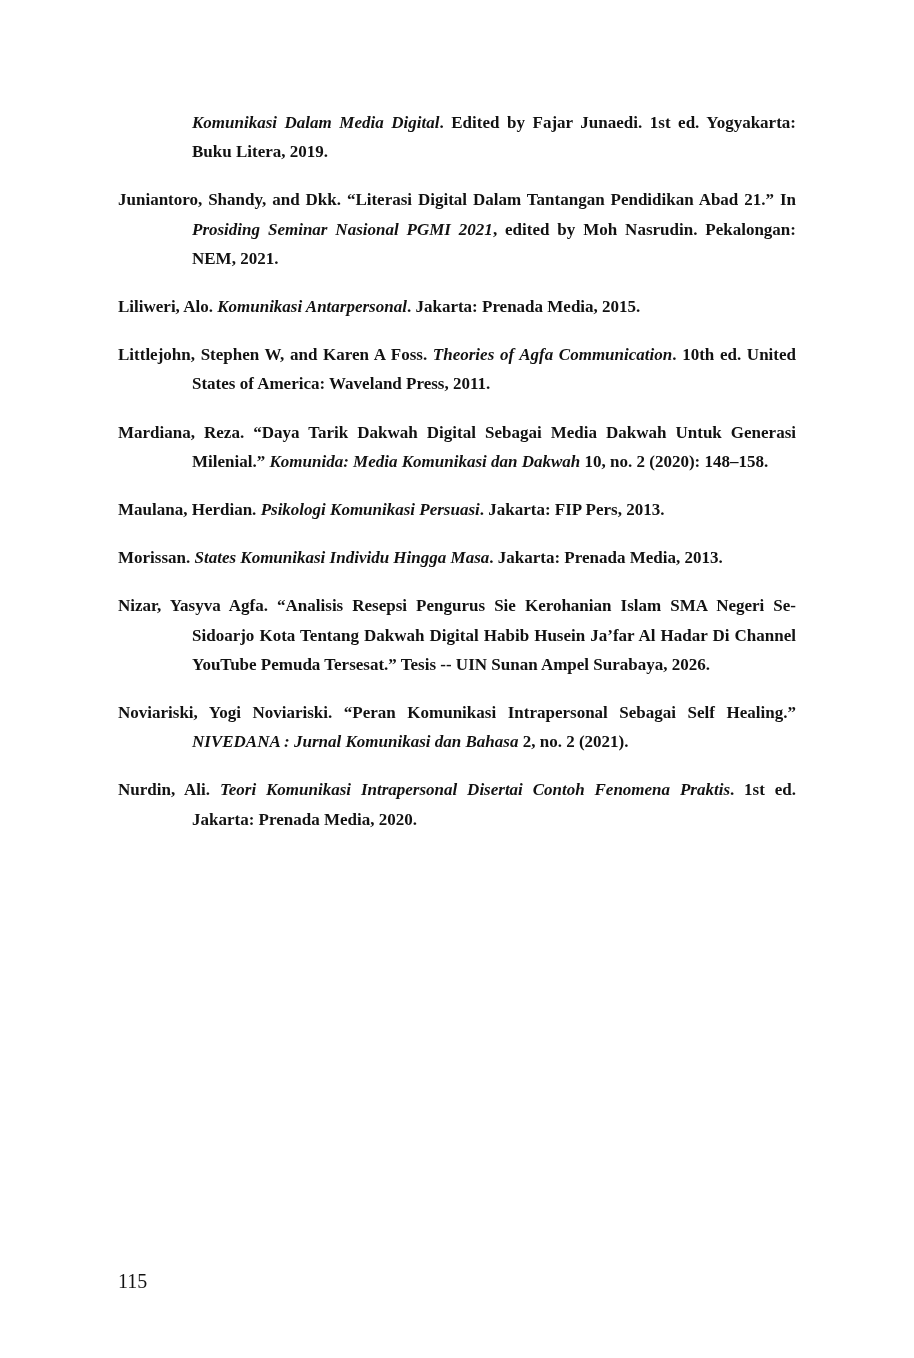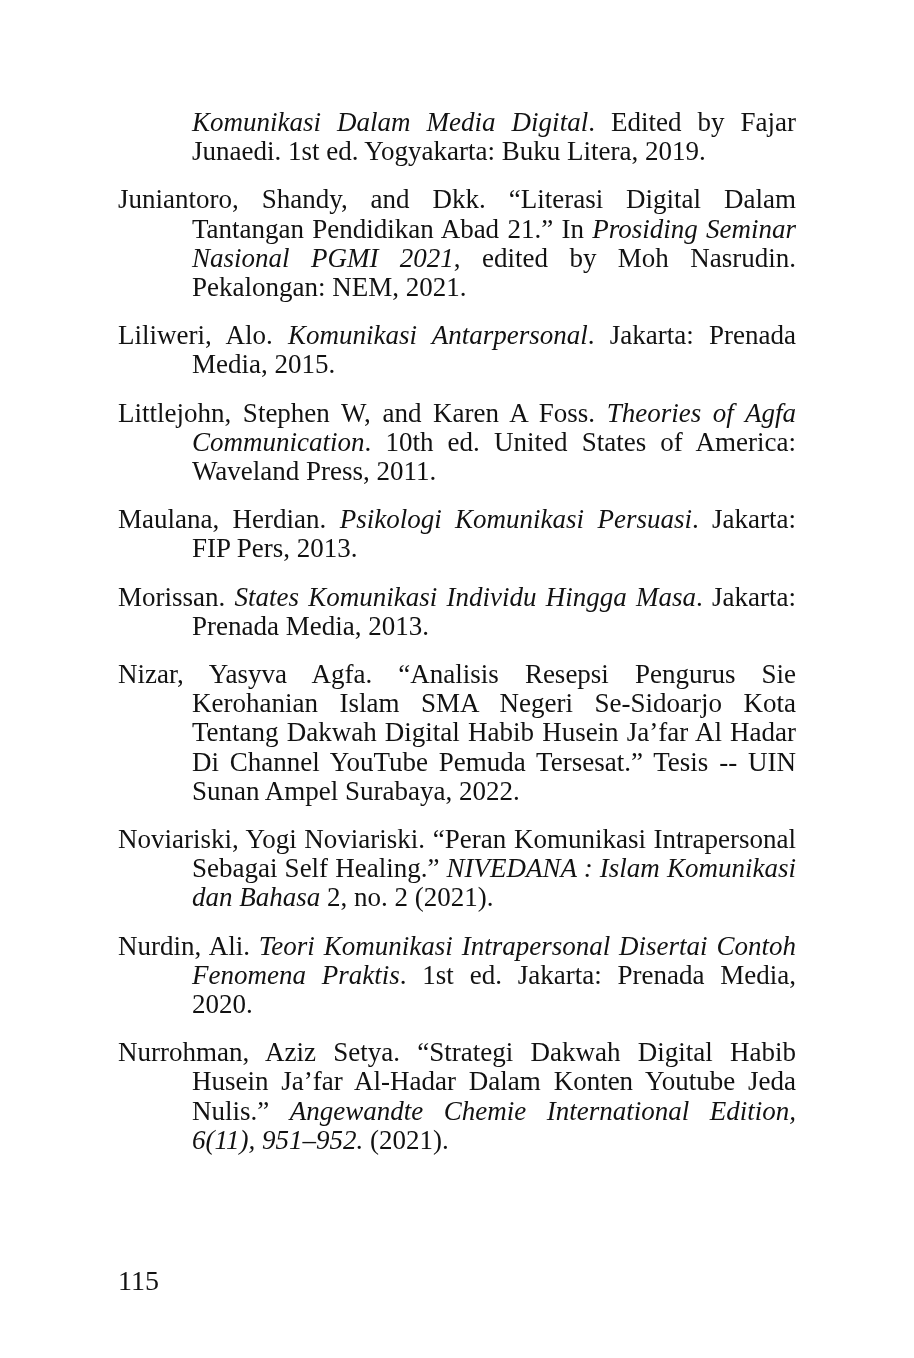--- a/index.html
+++ b/index.html
@@ -27,67 +27,68 @@
   }
 
   #bibliography {
     position: absolute;
     left: 118px;
     top: 108px;
     width: 678px;
   }
 
   .ref-entry {
-    font-size: 27px;
+    font-size: 17px;
     line-height: 29.2px;
     text-align: justify;
     text-justify: inter-word;
     padding-left: 74px;
     text-indent: -74px;
     margin: 0 0 19px 0;
     -webkit-hyphens: none;
     hyphens: none;
+    font-weight: bold;
   }
 
   
   .ref-entry.continuation {
     text-indent: 0;
   }
 
   .ref-entry:last-of-type {
     margin-bottom: 0;
   }
 
   .ref-entry i {
     font-style: italic;
   }
 
   #page-number {
     position: absolute;
     left: 118px;
     top: 1268px;
-    font-size: 28px;
+    font-size: 20px;
     line-height: 26px;
     color: #121212;
     font-family: "Liberation Serif", "DejaVu Serif", serif;
   }
 </style>
 </head>
 <body>
 
 <div id="page">
 
   <div id="bibliography">
       <p class="ref-entry continuation"><i>Komunikasi Dalam Media Digital</i>. Edited by Fajar Junaedi. 1st ed. Yogyakarta: Buku Litera, 2019.</p>
       <p class="ref-entry">Juniantoro, Shandy, and Dkk. “Literasi Digital Dalam Tantangan Pendidikan Abad 21.” In <i>Prosiding Seminar Nasional PGMI 2021</i>, edited by Moh Nasrudin. Pekalongan: NEM, 2021.</p>
       <p class="ref-entry">Liliweri, Alo. <i>Komunikasi Antarpersonal</i>. Jakarta: Prenada Media, 2015.</p>
       <p class="ref-entry">Littlejohn, Stephen W, and Karen A Foss. <i>Theories of Agfa Communication</i>. 10th ed. United States of America: Waveland Press, 2011.</p>
+      <p class="ref-entry">Mardiana, Reza. “Daya Tarik Dakwah Digital Sebagai Media Dakwah Untuk Generasi Milenial.” <i>Komunida: Media Komunikasi dan Dakwah</i> 10, no. 2 (2020): 148–158.</p>
       <p class="ref-entry">Maulana, Herdian. <i>Psikologi Komunikasi Persuasi</i>. Jakarta: FIP Pers, 2013.</p>
       <p class="ref-entry">Morissan. <i>States Komunikasi Individu Hingga Masa</i>. Jakarta: Prenada Media, 2013.</p>
-      <p class="ref-entry">Nizar, Yasyva Agfa. “Analisis Resepsi Pengurus Sie Kerohanian Islam SMA Negeri Se-Sidoarjo Kota Tentang Dakwah Digital Habib Husein Ja’far Al Hadar Di Channel YouTube Pemuda Tersesat.” Tesis -- UIN Sunan Ampel Surabaya, 2022.</p>
-      <p class="ref-entry">Noviariski, Yogi Noviariski. “Peran Komunikasi Intrapersonal Sebagai Self Healing.” <i>NIVEDANA : Islam Komunikasi dan Bahasa</i> 2, no. 2 (2021).</p>
+      <p class="ref-entry">Nizar, Yasyva Agfa. “Analisis Resepsi Pengurus Sie Kerohanian Islam SMA Negeri Se-Sidoarjo Kota Tentang Dakwah Digital Habib Husein Ja’far Al Hadar Di Channel YouTube Pemuda Tersesat.” Tesis -- UIN Sunan Ampel Surabaya, 2026.</p>
+      <p class="ref-entry">Noviariski, Yogi Noviariski. “Peran Komunikasi Intrapersonal Sebagai Self Healing.” <i>NIVEDANA : Jurnal Komunikasi dan Bahasa</i> 2, no. 2 (2021).</p>
       <p class="ref-entry">Nurdin, Ali. <i>Teori Komunikasi Intrapersonal Disertai Contoh Fenomena Praktis</i>. 1st ed. Jakarta: Prenada Media, 2020.</p>
-      <p class="ref-entry">Nurrohman, Aziz Setya. “Strategi Dakwah Digital Habib Husein Ja’far Al-Hadar Dalam Konten Youtube Jeda Nulis.” <i>Angewandte Chemie International Edition, 6(11), 951–952.</i> (2021).</p>
     </div>
 
   <div id="page-number">115</div>
 
 </div>
 
 </body></html>

